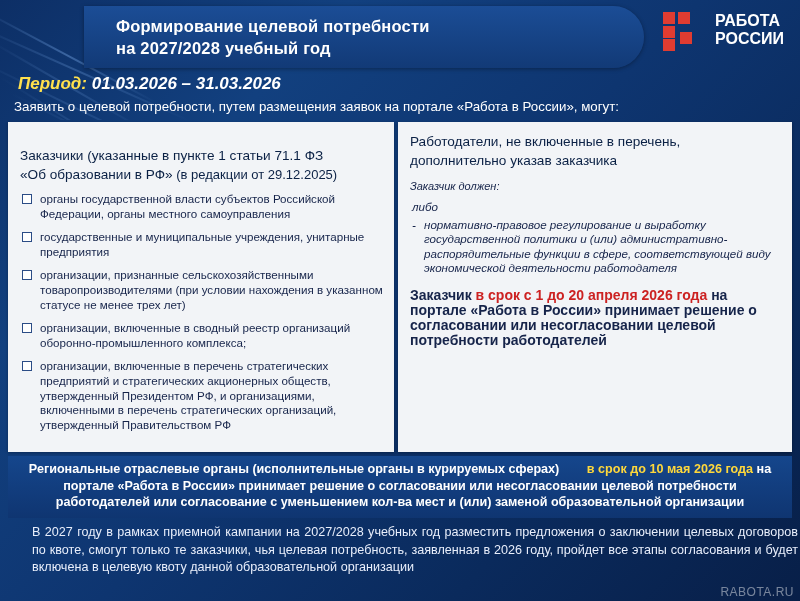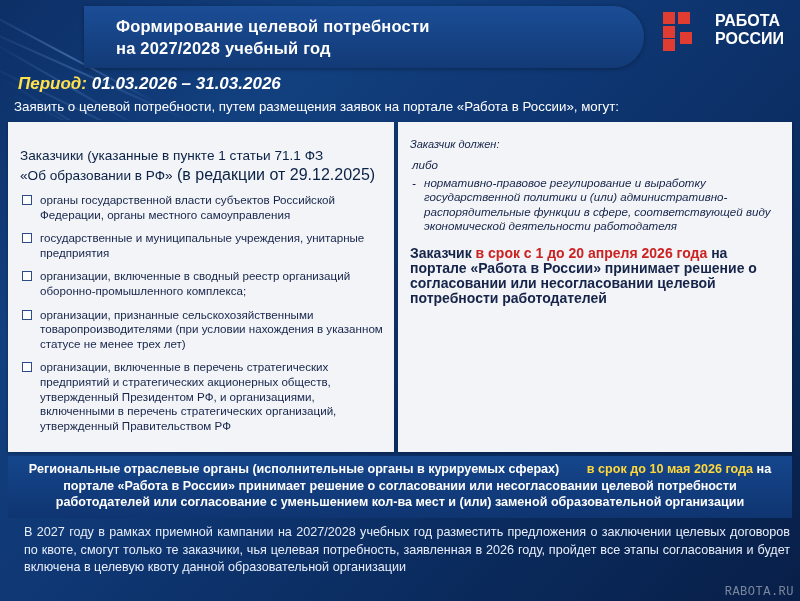--- a/index.html
+++ b/index.html
@@ -145,21 +145,21 @@
     padding: 10px 12px 8px 12px;
     box-sizing: border-box;
   }
   .panel-head {
     font-size: 13.6px;
     line-height: 19px;
     color: #0b2145;
     margin-bottom: 8px;
   }
   .panel-head .small {
-    font-size: 16px;
+    font-size: 13px;
   }
   ul.bullets {
     list-style: none;
     margin: 0;
     padding: 0;
   }
   ul.bullets li {
     position: relative;
     padding-left: 20px;
     margin-bottom: 9px;
@@ -233,36 +233,35 @@
     font-size: 12.6px;
     font-weight: bold;
     line-height: 16.5px;
     text-align: center;
   }
   .band .yellow { color: #ffd83b; padding-left: 24px; }
 
   
   .bottom {
     position: absolute;
-    left: 24px;
+    left: 32px;
     top: 524px;
     width: 766px;
     color: #e8eefb;
     font-size: 12.6px;
     line-height: 17.5px;
     text-align: justify;
   }
   .watermark {
     position: absolute;
     right: 6px;
     bottom: 2px;
     color: rgba(255,255,255,0.45);
     font-size: 12px;
     letter-spacing: 0.5px;
-    font-family: Liberation Mono, monospace;
   }
 </style>
 </head>
 <body>
 
 <div class="slide">
 
   <div class="streaks">
     <i class="st1"></i>
       <i class="st2"></i>
@@ -297,27 +296,28 @@
   <div class="subtitle">Заявить о целевой потребности, путем размещения заявок на портале «Работа в России», могут:</div>
 
   <div class="panel panel-left">
     <div class="panel-head">
       <span>Заказчики (указанные в пункте 1 статьи 71.1 ФЗ</span><br>
       <span>«Об образовании в РФ»</span><span class="small"> (в редакции от 29.12.2025)</span>
     </div>
     <ul class="bullets">
       <li>органы государственной власти субъектов Российской Федерации, органы местного самоуправления</li>
       <li>государственные и муниципальные учреждения, унитарные предприятия</li>
+      <li>организации, признанные сельскохозяйственными товаропроизводителями (при условии нахождения в указанном статусе не менее трех лет)</li>
       <li>организации, включенные в сводный реестр организаций оборонно-промышленного комплекса;</li>
-      <li>организации, признанные сельскохозяйственными товаропроизводителями (при условии нахождения в указанном статусе не менее трех лет)</li>
       <li>организации, включенные в перечень стратегических предприятий и стратегических акционерных обществ, утвержденный Президентом РФ, и организациями, включенными в перечень стратегических организаций, утвержденный Правительством РФ</li>
     </ul>
   </div>
 
   <div class="panel panel-right">
+    <div class="panel-head">Работодатели, не включенные в перечень, дополнительно указав заказчика</div>
     <div class="rt-intro">Заказчик должен:</div>
     <div class="libo">либо</div>
     <ul class="dash-list">
       <li>нормативно-правовое регулирование и выработку государственной политики и (или) административно-распорядительные функции в сфере, соответствующей виду экономической деятельности работодателя</li>
     </ul>
     <div class="rt-note">
       <span>Заказчик </span><span class="red">в срок с 1 до 20 апреля 2026 года</span><span> на портале «Работа в России» принимает решение о согласовании или несогласовании целевой потребности работодателей</span>
     </div>
   </div>
 

